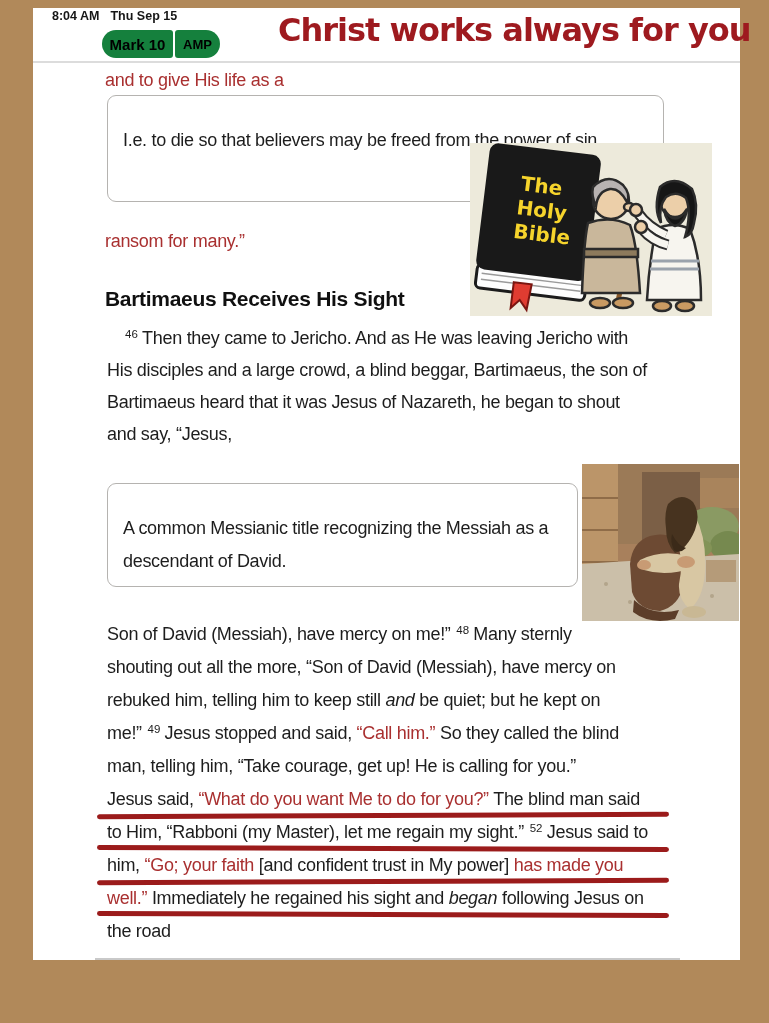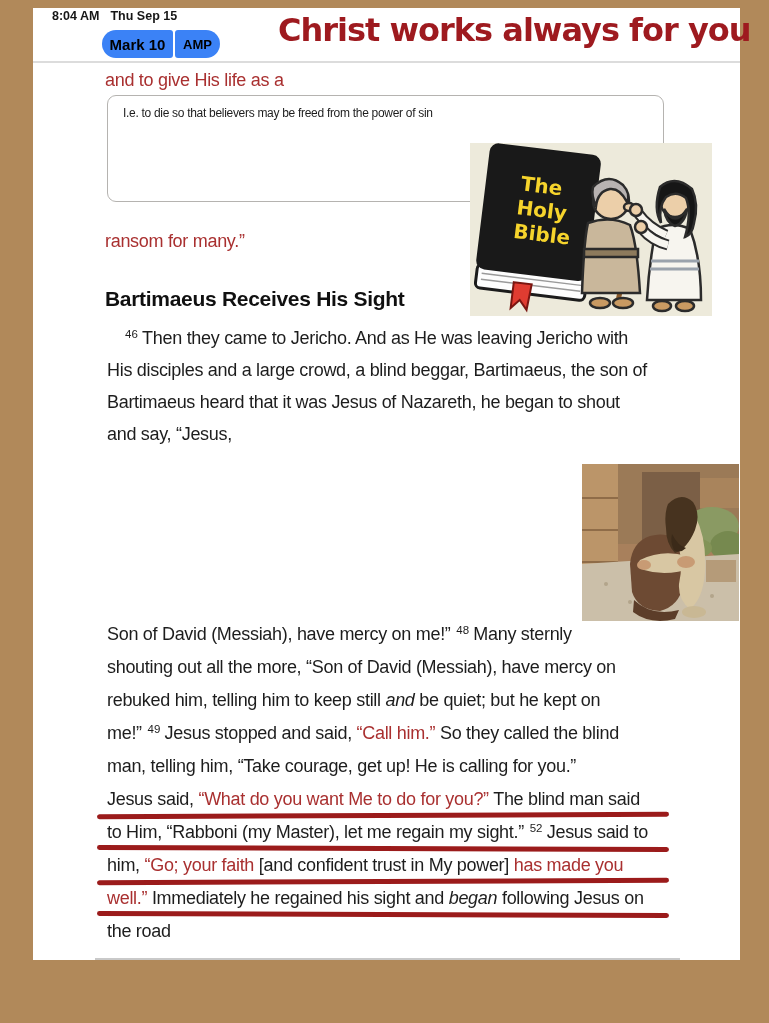--- a/index.html
+++ b/index.html
@@ -6,38 +6,38 @@
   html,body{background:#b1895a}
   .stage{position:relative;width:769px;height:960px;background:#b1895a;overflow:hidden;
          font-family:"Liberation Sans",sans-serif;}
   .page{position:absolute;left:33px;top:8px;width:707px;height:1000px;background:#ffffff}
 
   
   .statusbar{position:absolute;left:52px;top:9px;font-size:12.5px;font-weight:700;color:#161616;letter-spacing:0}
   .statusbar .date{margin-left:11px}
 
   
-  .pill{position:absolute;top:30px;height:28px;background:#3b82f6;color:#000;
+  .pill{position:absolute;top:30px;height:28px;background:#15803d;color:#000;
         display:flex;align-items:center;justify-content:center;font-weight:700;cursor:pointer}
   .pill-book{left:102px;width:71px;border-radius:14px 3px 3px 14px;font-size:15px}
   .pill-ver{left:175px;width:45px;border-radius:3px 14px 14px 3px;font-size:13px}
 
   .main-title{position:absolute;left:278px;top:11px;width:460px;text-align:center;
       font-family:"DejaVu Sans",sans-serif;font-weight:700;font-size:32px;letter-spacing:-1px;color:#9e1a1f;white-space:nowrap}
 
   .top-divider{position:absolute;left:33px;top:61px;width:707px;height:1.5px;background:#dcdcdc}
 
   
   .redletter{color:#a93030}
   .lead-red{position:absolute;left:105px;top:70px;font-size:18px;letter-spacing:-0.3px}
   .ransom-red{position:absolute;left:105px;top:231px;font-size:18px;letter-spacing:-0.3px}
   .section-heading{position:absolute;left:105px;top:287px;font-size:21px;font-weight:800;color:#101010;letter-spacing:-0.3px}
 
   .note{position:absolute;background:#fff;border:1.5px solid #b5b3b0;border-radius:9px;
-        padding:1px 15px;font-size:12px;color:#1d1d1d;letter-spacing:-0.3px;z-index:1}
+        padding:28px 15px;font-size:18px;color:#1d1d1d;letter-spacing:-0.3px;z-index:1}
   .note div{line-height:33px;white-space:nowrap}
   .note-1{left:107px;top:95px;width:557px;height:107px}
   .note-2{left:107px;top:483px;width:471px;height:104px}
 
   .para{position:absolute;left:107px;width:562px;font-size:18px;color:#1d1d1d;letter-spacing:-0.3px;z-index:2}
   .para-1{top:322px}.para-1 .tline{height:32px;line-height:32px}
   .para-2{top:618px}.para-2 .tline{height:33px;line-height:33px}
   .tline{position:relative;white-space:nowrap}
   .indent{padding-left:17px}
   .vnum{font-size:11.5px;position:relative;top:-6.5px;margin:0 1px;letter-spacing:0}
@@ -126,20 +126,24 @@
   <div class="ransom-red redletter">ransom for many.”</div>
   <div class="section-heading">Bartimaeus Receives His Sight</div>
 
   <div class="para para-1">
       <div class="tline indent"><span class="vnum">46</span><span> Then they came to Jericho. And as He was leaving Jericho with</span></div>
       <div class="tline"><span>His disciples and a large crowd, a blind beggar, Bartimaeus, the son of</span></div>
       <div class="tline"><span>Bartimaeus heard that it was Jesus of Nazareth, he began to shout</span></div>
       <div class="tline"><span>and say, “Jesus,</span></div>
     </div>
 
+  <div class="note note-2">
+    <div>A common Messianic title recognizing the Messiah as a</div>
+    <div>descendant of David.</div>
+  </div>
 
   <div class="photo">
     <svg viewBox="0 0 157 157" width="157" height="157" aria-hidden="true">
       <rect width="157" height="157" fill="#a8805c"></rect>
       <rect x="36" y="0" width="121" height="80" fill="#9b7a57"></rect>
       <rect x="60" y="8" width="58" height="70" fill="#7b5f46"></rect>
       <rect x="0" y="0" width="36" height="130" fill="#bb9569"></rect>
       <line x1="0" y1="34" x2="36" y2="34" stroke="#8f6c48" stroke-width="2"></line>
       <line x1="0" y1="66" x2="36" y2="66" stroke="#8f6c48" stroke-width="2"></line>
       <line x1="0" y1="98" x2="36" y2="98" stroke="#8f6c48" stroke-width="2"></line>

